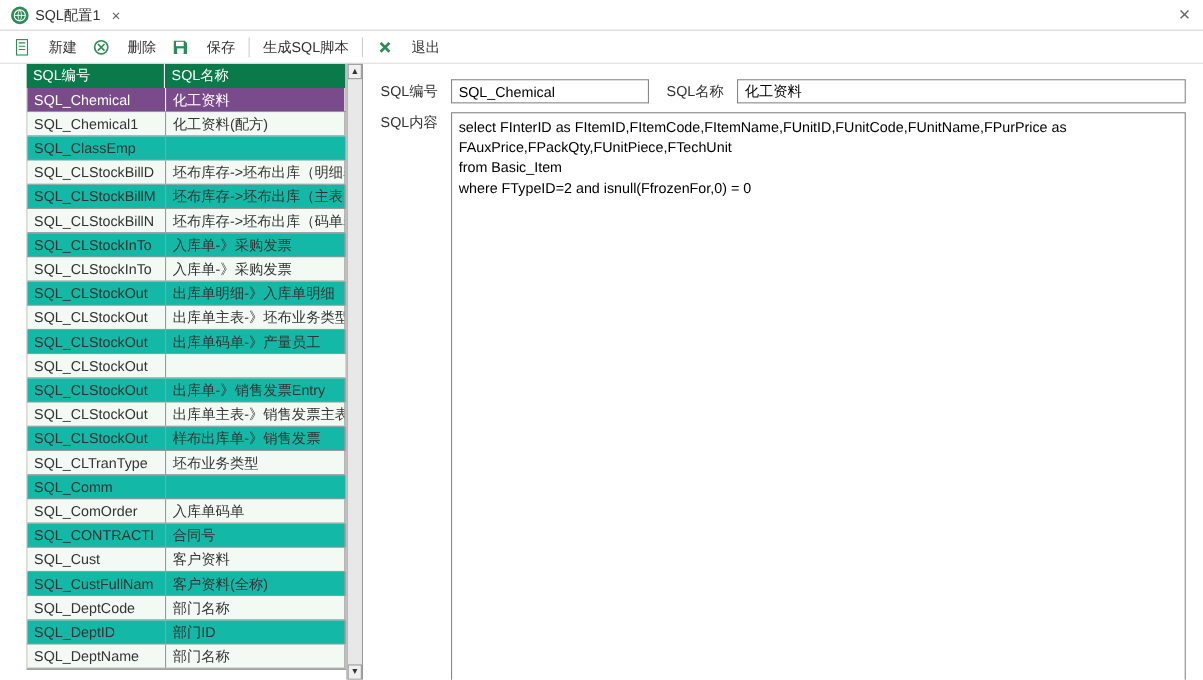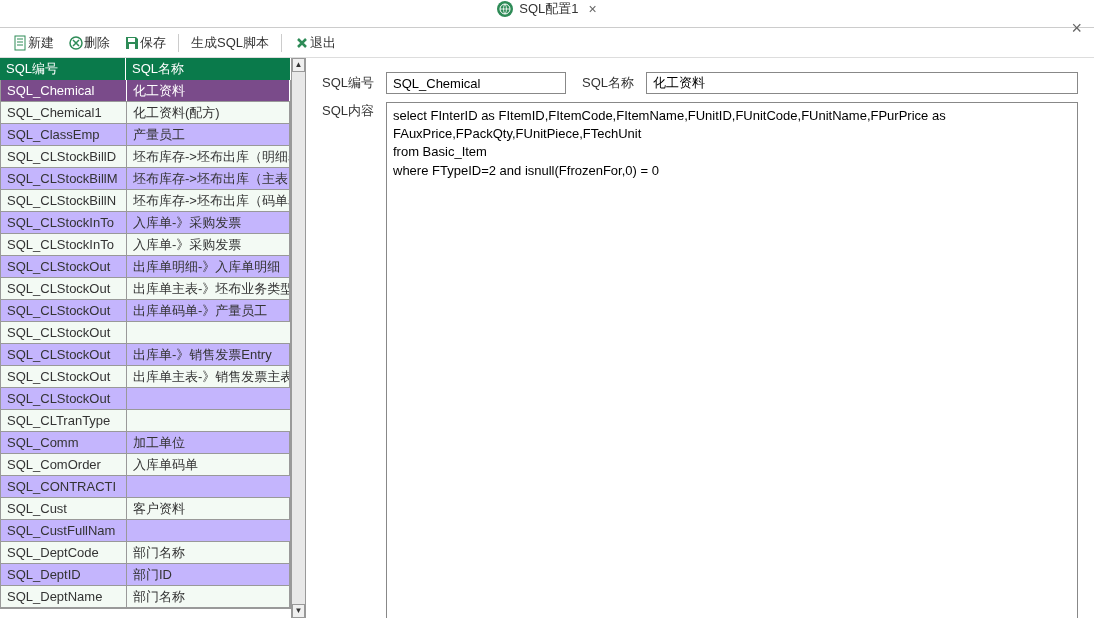--- a/index.html
+++ b/index.html
@@ -1,34 +1,34 @@
 <!DOCTYPE html>
 <html><head>
 <meta charset="utf-8">
 <style>
 * { box-sizing: border-box; margin: 0; padding: 0; }
 body { font-family: "Microsoft YaHei", Arial, sans-serif; font-size: 13px; color: #333; background: #fff; width: 1094px; height: 618px; overflow: hidden; }
-.tab-bar { display: flex; align-items: center; height: 28px; border-bottom: 1px solid #ccc; background: #fff; flex-direction: column; }
+.tab-bar { display: flex; align-items: center; height: 28px; border-bottom: 1px solid #ccc; background: #fff; }
 .tab { display: flex; align-items: center; padding: 0 10px; height: 100%; gap: 6px; }
 .tab-icon { width: 16px; height: 16px; border-radius: 50%; background: #2e8b57; display: flex; align-items: center; justify-content: center; color: #fff; font-size: 10px; }
 .tab-close { margin-left: 4px; color: #666; font-size: 14px; cursor: pointer; }
 .win-close { margin-left: auto; margin-right: 12px; color: #666; font-size: 18px; cursor: pointer; }
 .toolbar { display: flex; align-items: center; height: 30px; padding: 0 6px; gap: 2px; border-bottom: 1px solid #ddd; background: #fff; }
-.toolbar-btn { display: flex; align-items: center; gap: 0; padding: 2px 6px; cursor: pointer; }
+.toolbar-btn { display: flex; align-items: center; gap: 16px; padding: 2px 6px; cursor: pointer; }
 .toolbar-sep { width: 1px; height: 18px; background: #ccc; margin: 0 4px; }
 .toolbar-icon { width: 16px; height: 16px; display: inline-flex; align-items: center; justify-content: center; }
-.main { display: flex; height: calc(618px - 58px); }
+.main { display: flex; height: calc(618px - 58px); padding-left: 24px; }
 .left-pane { width: 306px; border-right: 1px solid #999; position: relative; display: flex; }
 .list-container { flex: 1; overflow: hidden; }
 .list-header { display: flex; background: #0a7a4b; color: #fff; height: 22px; }
 .list-header-cell { padding: 2px 6px; border-right: 1px solid #fff; display: flex; align-items: center; }
 .col-id { width: 126px; }
 .col-name { flex: 1; }
 .list-body { border: 1px solid #999; border-top: none; }
-.list-row { display: flex; height: 22px; background: #c4b5fd; border-bottom: 1px solid #999; }
+.list-row { display: flex; height: 22px; background: #14b8a6; border-bottom: 1px solid #999; }
 .list-row:nth-child(even) { background: #f3faf4; }
 .list-row.selected { background: #7a4b8a; color: #fff; }
 .list-row.selected .list-cell { border-right-color: #fff; }
 .list-cell { padding: 2px 6px; border-right: 1px solid #999; display: flex; align-items: center; white-space: nowrap; overflow: hidden; }
 .scroll-col { width: 14px; background: #e8e8e8; border-left: 1px solid #999; display: flex; flex-direction: column; }
 .scroll-btn { height: 14px; background: #f0f0f0; border: 1px solid #999; font-size: 8px; text-align: center; line-height: 12px; cursor: pointer; }
 .scroll-btn.down { margin-top: auto; }
 .right-pane { flex: 1; padding: 14px 16px; display: flex; flex-direction: column; gap: 8px; }
 .form-row { display: flex; align-items: center; gap: 8px; }
 .form-label { width: 56px; text-align: left; color: #333; }
@@ -109,21 +109,20 @@
           <div class="list-row selected">
             <div class="list-cell col-id">SQL_Chemical</div>
             <div class="list-cell col-name">化工资料</div>
           </div>
           <div class="list-row">
             <div class="list-cell col-id">SQL_Chemical1</div>
             <div class="list-cell col-name">化工资料(配方)</div>
           </div>
           <div class="list-row">
             <div class="list-cell col-id">SQL_ClassEmp</div>
-            <div class="list-cell col-name">产量员工</div>
           </div>
           <div class="list-row">
             <div class="list-cell col-id">SQL_CLStockBillD</div>
             <div class="list-cell col-name">坯布库存-&gt;坯布出库（明细表）</div>
           </div>
           <div class="list-row">
             <div class="list-cell col-id">SQL_CLStockBillM</div>
             <div class="list-cell col-name">坯布库存-&gt;坯布出库（主表）</div>
           </div>
           <div class="list-row">
@@ -156,41 +155,44 @@
           <div class="list-row">
             <div class="list-cell col-id">SQL_CLStockOut</div>
             <div class="list-cell col-name">出库单-》销售发票Entry</div>
           </div>
           <div class="list-row">
             <div class="list-cell col-id">SQL_CLStockOut</div>
             <div class="list-cell col-name">出库单主表-》销售发票主表</div>
           </div>
           <div class="list-row">
             <div class="list-cell col-id">SQL_CLStockOut</div>
+            <div class="list-cell col-name">样布出库单-》销售发票</div>
           </div>
           <div class="list-row">
             <div class="list-cell col-id">SQL_CLTranType</div>
+            <div class="list-cell col-name">坯布业务类型</div>
           </div>
           <div class="list-row">
             <div class="list-cell col-id">SQL_Comm</div>
-            <div class="list-cell col-name">加工单位</div>
           </div>
           <div class="list-row">
             <div class="list-cell col-id">SQL_ComOrder</div>
             <div class="list-cell col-name">入库单码单</div>
           </div>
           <div class="list-row">
             <div class="list-cell col-id">SQL_CONTRACTI</div>
+            <div class="list-cell col-name">合同号</div>
           </div>
           <div class="list-row">
             <div class="list-cell col-id">SQL_Cust</div>
             <div class="list-cell col-name">客户资料</div>
           </div>
           <div class="list-row">
             <div class="list-cell col-id">SQL_CustFullNam</div>
+            <div class="list-cell col-name">客户资料(全称)</div>
           </div>
           <div class="list-row">
             <div class="list-cell col-id">SQL_DeptCode</div>
             <div class="list-cell col-name">部门名称</div>
           </div>
           <div class="list-row">
             <div class="list-cell col-id">SQL_DeptID</div>
             <div class="list-cell col-name">部门ID</div>
           </div>
           <div class="list-row">

